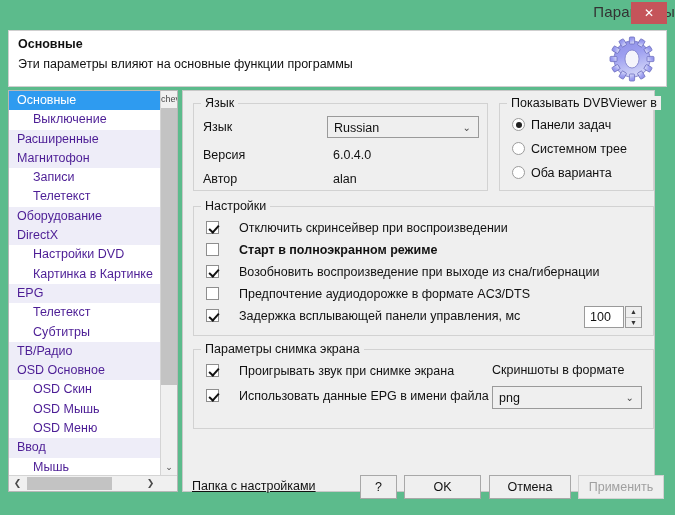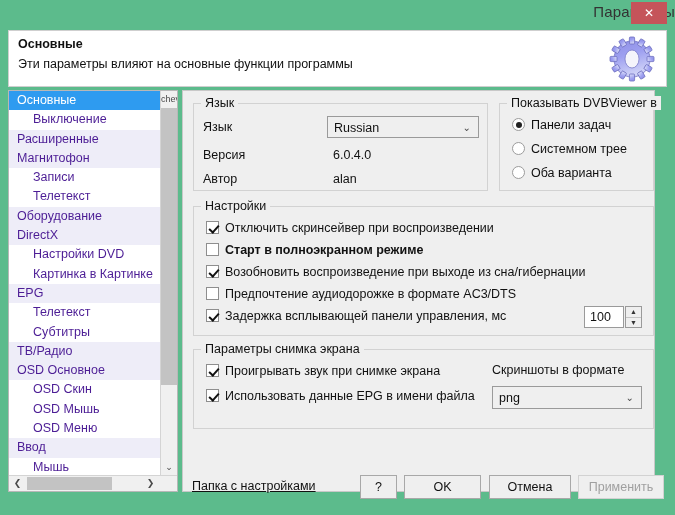--- a/index.html
+++ b/index.html
@@ -129,21 +129,21 @@
   
   .cb-row{position:absolute;cursor:pointer;white-space:nowrap;}
   .cb{
     display:inline-block;width:13px;height:13px;border:1px solid #8e8e8e;
     background:#fff;vertical-align:-2px;box-sizing:border-box;position:relative;
   }
   .cb.on::after{
     content:"";position:absolute;left:3.5px;top:0.5px;width:4px;height:8px;
     border:solid #111;border-width:0 2px 2px 0;transform:rotate(42deg);
   }
-  .cb-row span.t{font-size:12.5px;color:#111;margin-left:6px;}
+  .cb-row span.t{font-size:12.5px;color:#111;margin-left:20px;}
   
   .spin{
     position:absolute;width:40px;height:22px;border:1px solid #9a9a9a;
     background:#fff;box-sizing:border-box;
   }
   .spin .v{position:absolute;left:5px;top:0;line-height:21px;font-size:12.5px;color:#111;}
   .spin-btns{
     position:absolute;width:17px;height:22px;border:1px solid #9a9a9a;
     background:#efefef;box-sizing:border-box;
   }

